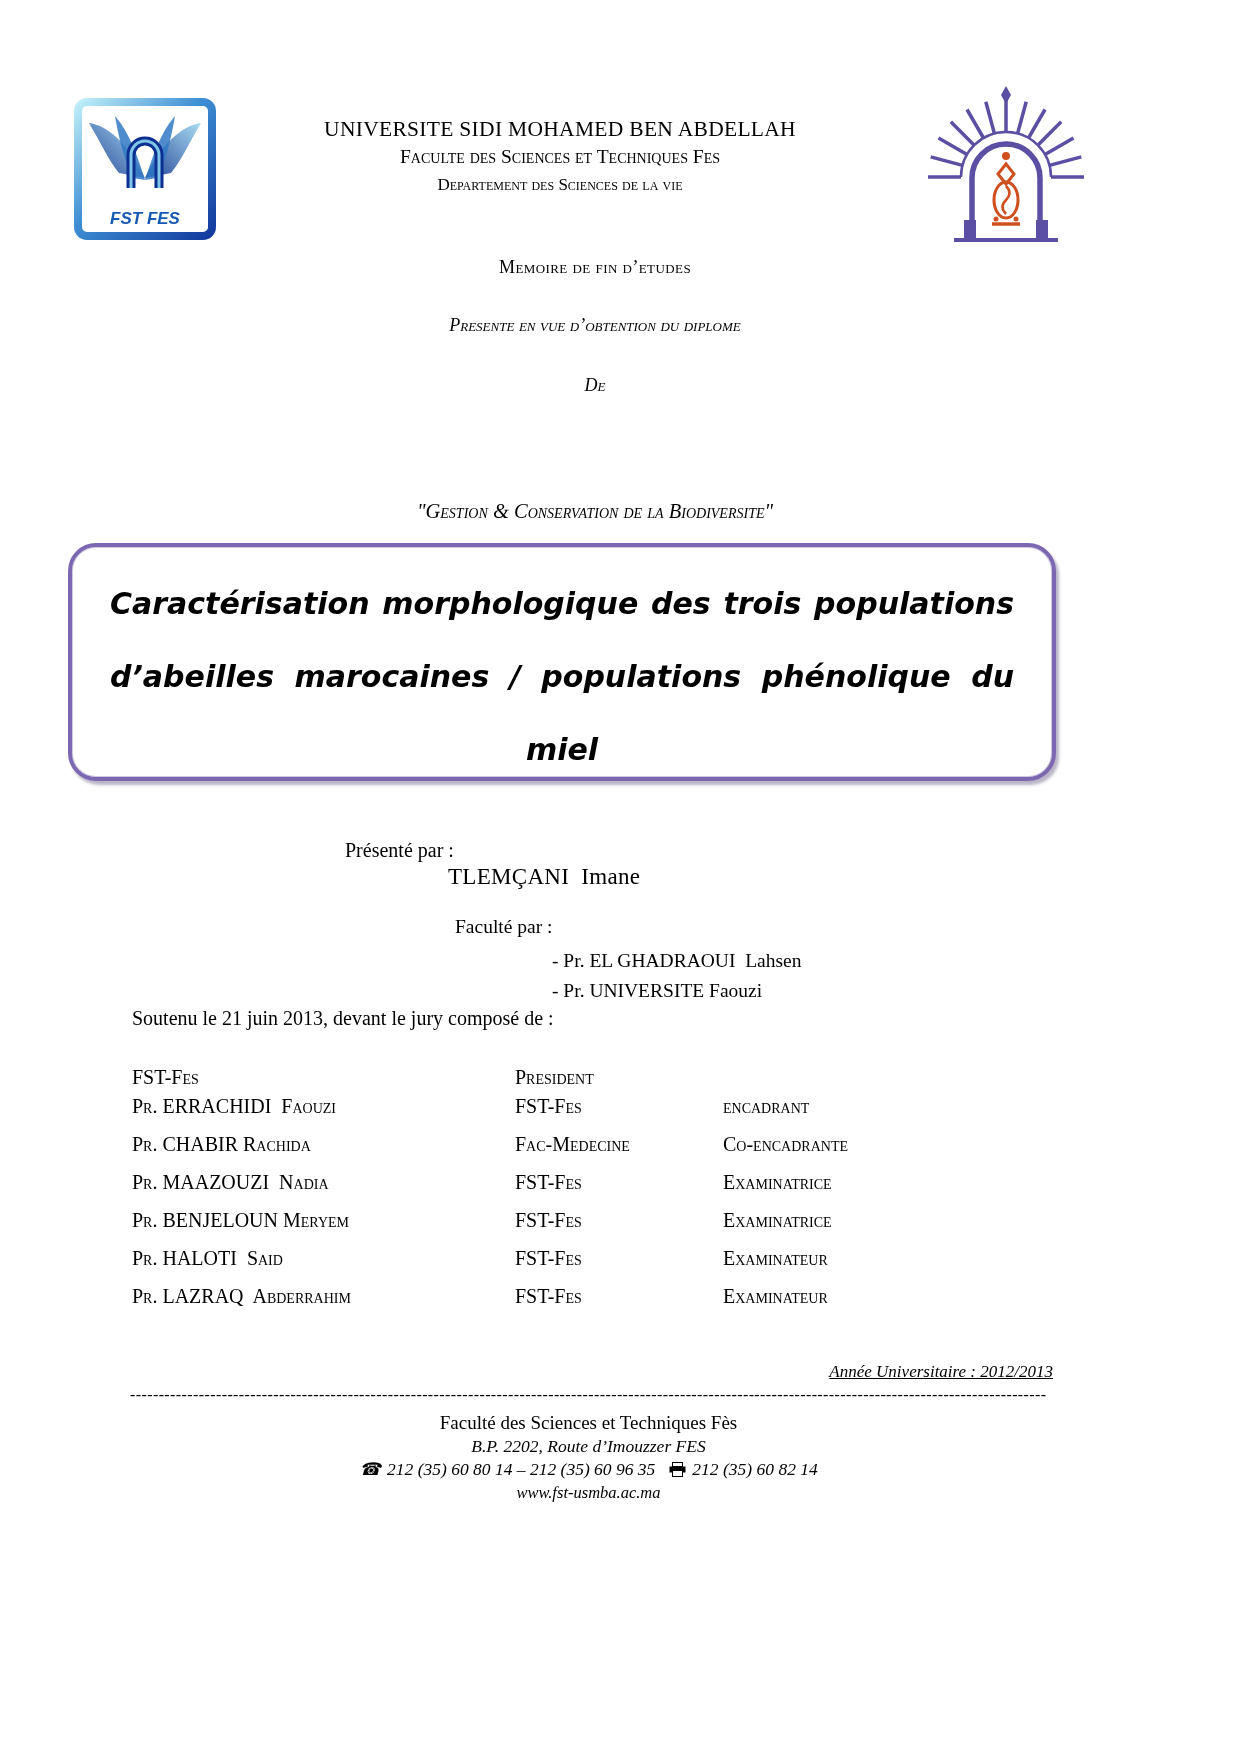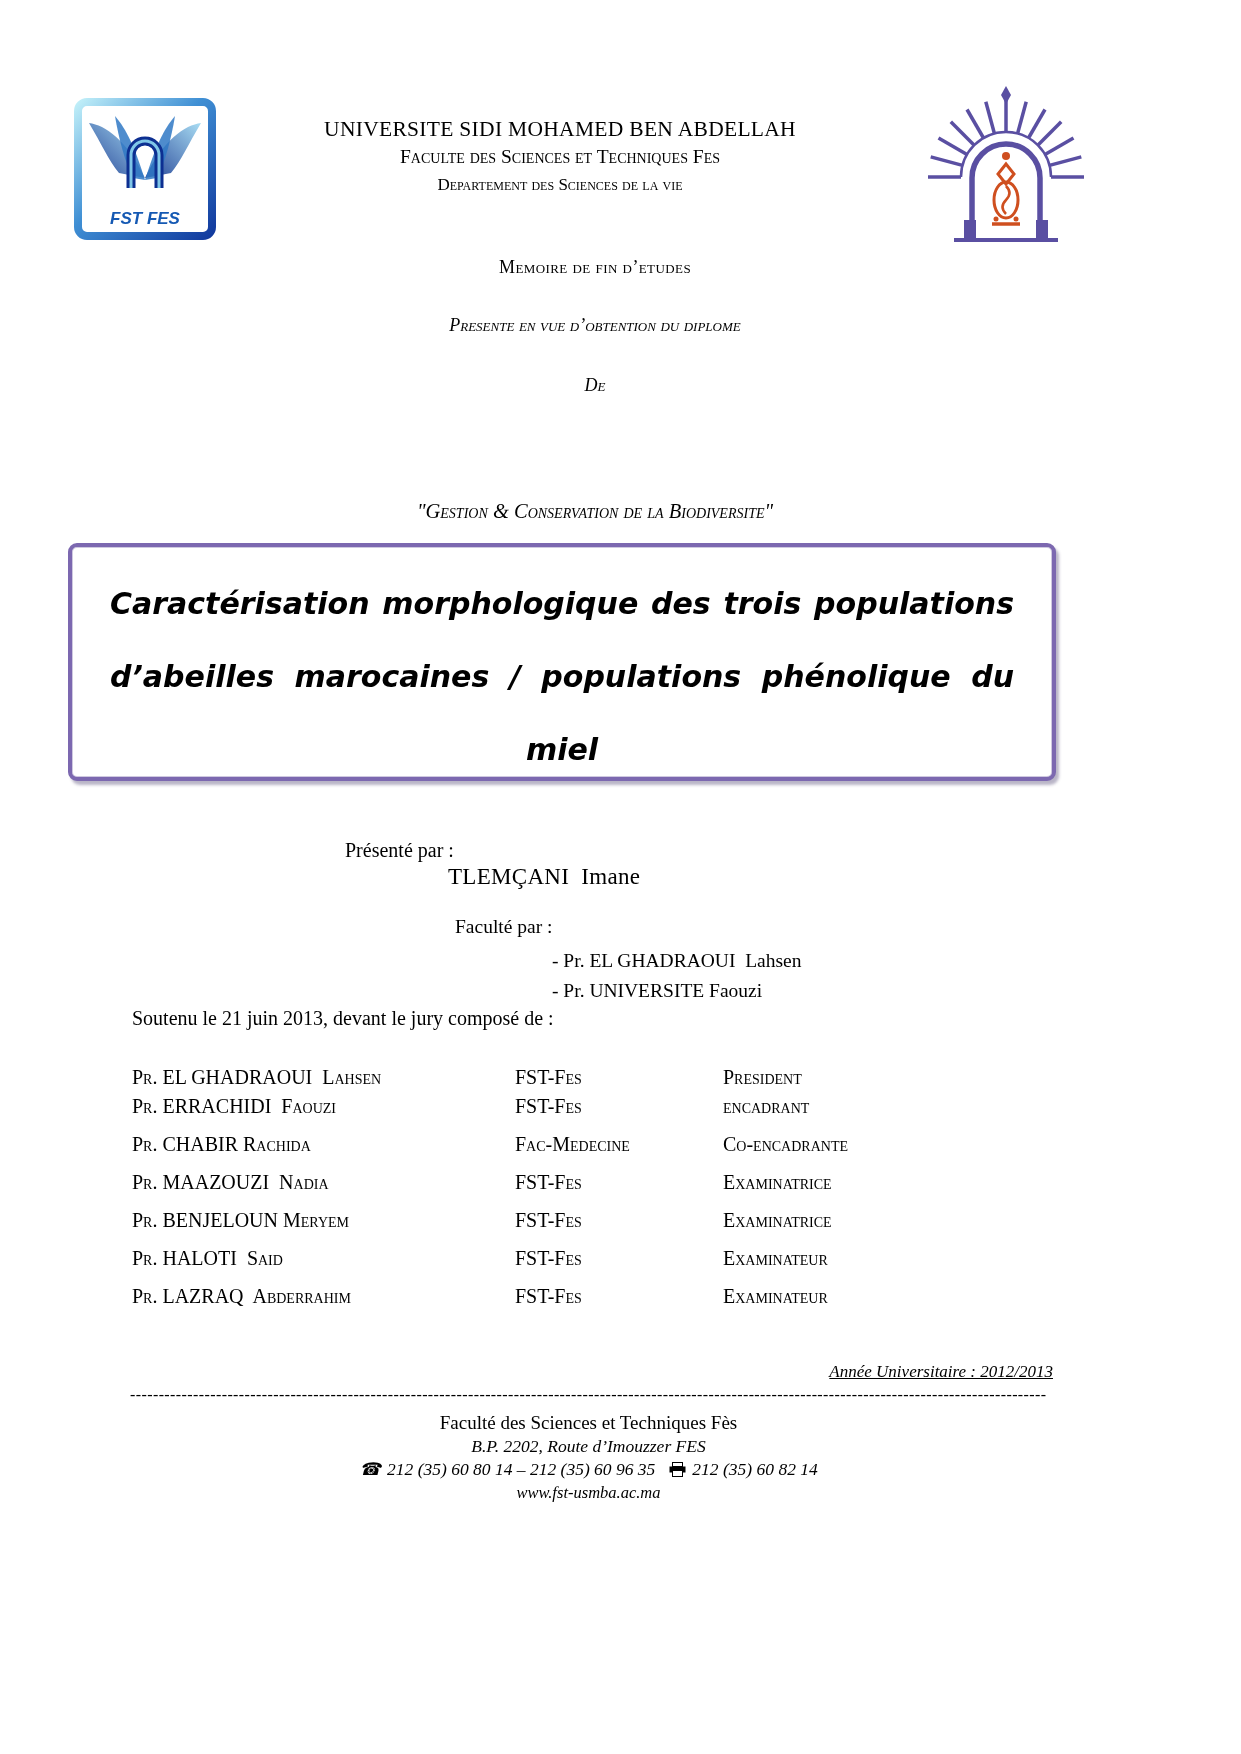--- a/index.html
+++ b/index.html
@@ -26,21 +26,21 @@
   .dline   { left:120px; width:950px; }
   .memoire { top:257px; font-size:18px; letter-spacing:.4px; }
   .presente{ top:315px; font-size:18px; }
   .de      { top:375px; font-size:18px; }
   .master  { top:432px; font-size:26.5px; letter-spacing:.5px; }
   .gestion { top:500px; font-size:20.5px; }
 
   
   .title-box {
     left:68px; top:543px; width:988px; height:238px; box-sizing:border-box;
-    border:4px solid #7c68b0; border-radius:9px;
+    border:4px solid #7c68b0; border-radius:28px;
     box-shadow: 3px 4px 3px rgba(100,90,130,.45), inset 0 0 0 1px #cfc9e0;
     padding:20px 38px 0 38px;
     font-family:"DejaVu Sans", sans-serif; font-weight:bold; font-style:italic;
     font-size:30px; background:#fff;
   }
   .title-line { line-height:73px; text-align:justify; text-align-last:justify; }
   .title-line.last { text-align:center; text-align-last:center; }
 
   
   .presented-by { left:345px; top:839px; font-size:20px; }
@@ -148,21 +148,20 @@
   <div class="abs b student keep-sp">TLEMÇANI  Imane</div>
   <div class="abs b encadre">Faculté par :</div>
   <div class="abs b supervisors">
     <div class="keep-sp">- Pr. EL GHADRAOUI  Lahsen</div>
     <div class="keep-sp">- Pr. UNIVERSITE Faouzi</div>
   </div>
   <div class="abs b soutenu">Soutenu le 21 juin 2013, devant le jury composé de :</div>
 
   <div class="abs sc jury">
     <div class="jury-row tight">
-      <div class="keep-sp">Pr. EL GHADRAOUI  Lahsen</div>
       <div>FST-Fes</div>
       <div>President</div>
     </div>
     <div class="jury-row">
       <div class="keep-sp">Pr. ERRACHIDI  Faouzi</div>
       <div>FST-Fes</div>
       <div>encadrant</div>
     </div>
     <div class="jury-row">
       <div class="keep-sp">Pr. CHABIR Rachida</div>

